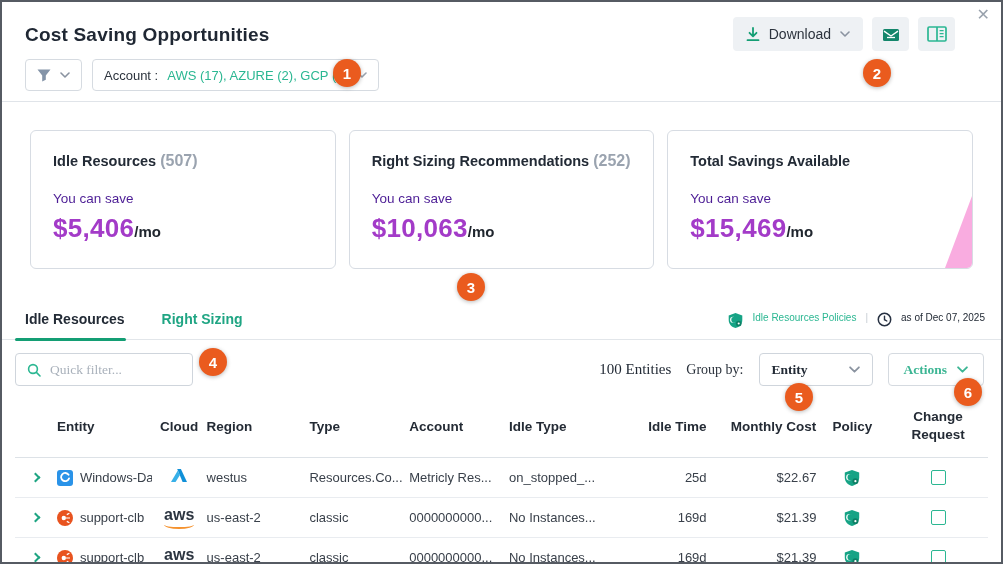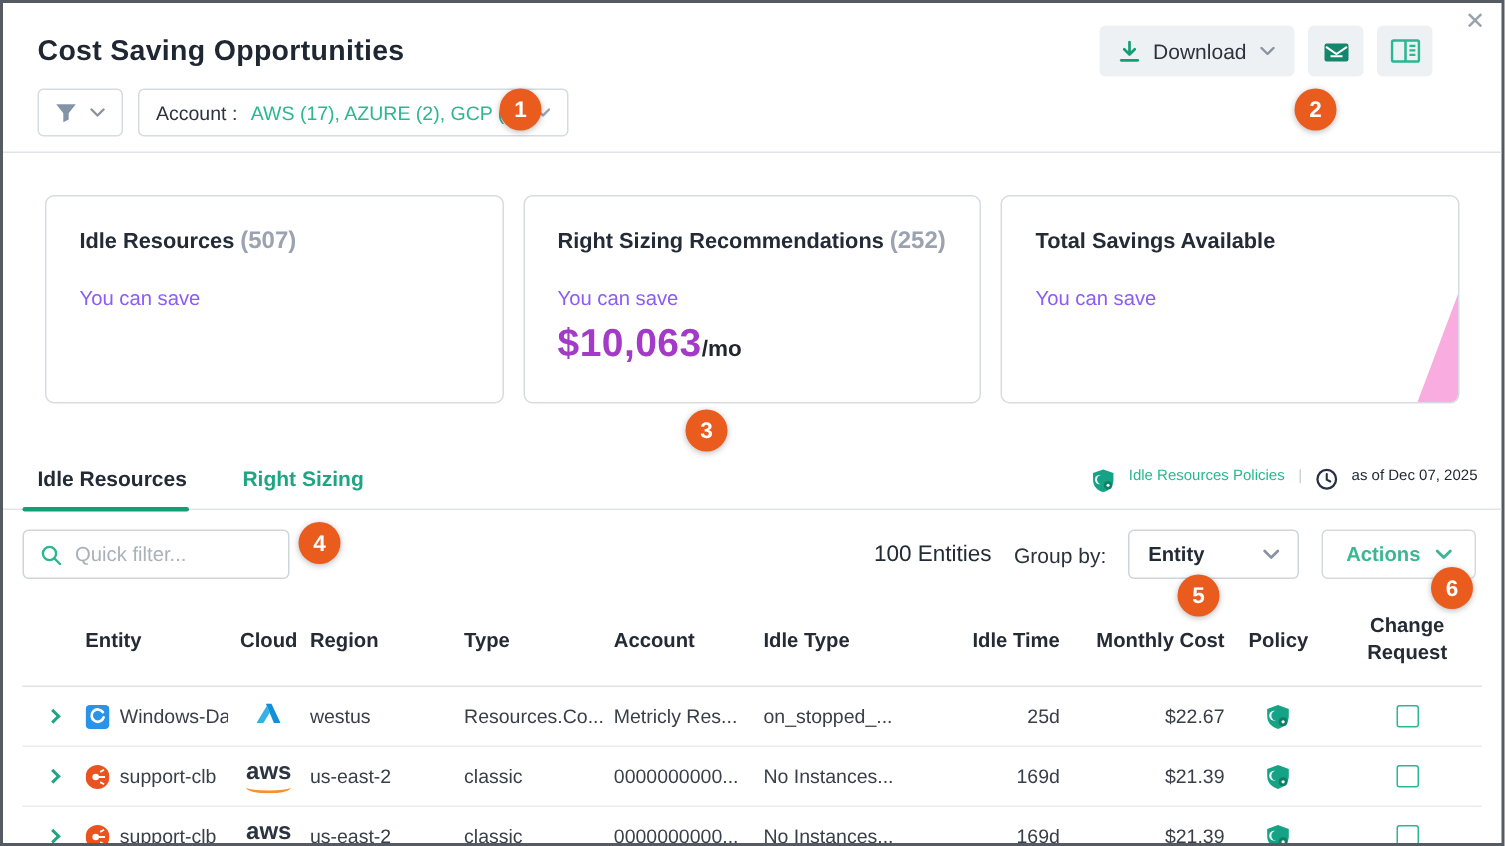--- a/index.html
+++ b/index.html
@@ -29,37 +29,37 @@
   .account-chip { font-size:13px; }
   .account-label { color:#2c333d; }
   .account-value { color:#2bb792; }
   
   .divider { border-top:1px solid #e0e4e9; margin-top:10px; }
   
   .cards { display:flex; gap:13px; margin:28px 28px 0; }
   .card { flex:1; border:1px solid #d7dce3; border-radius:6px; padding:21px 22px 24px; position:relative; overflow:hidden; background:#fff; }
   .card-title { font-size:14.5px; font-weight:bold; color:#232b36; }
   .card-count { color:#9aa3af; margin-left:4px; font-weight:bold; }
-  .card-save { margin-top:21px; font-size:13.5px; color:#8b5cf6; }
+  .card-save { margin-top:21px; font-size:13.5px; color:#4c1d95; }
   .card-amount-row { margin-top:7px; }
   .amount { font-size:26px; font-weight:bold; color:#a33bc8; letter-spacing:.3px; }
   .suffix { font-size:15px; font-weight:bold; color:#20262e; }
   .pink-corner { position:absolute; right:0; bottom:0; width:0; height:0; border-bottom:72px solid #f9ace0; border-left:27px solid transparent; }
   
   .tabs-row { display:flex; justify-content:space-between; align-items:flex-end; margin-top:42px; padding:0 16px 0 23px; border-bottom:1px solid #e2e6ea; }
   .tabs { display:flex; gap:37px; }
   .tab { font-size:14px; font-weight:bold; padding-bottom:12px; position:relative; color:#1fa583; cursor:pointer; }
   .tab.active { color:#232b36; }
   .tab.active::after { content:""; position:absolute; left:-10px; right:-1px; bottom:-2px; height:3px; background:#149e74; border-radius:2px; }
   .policies-cluster { display:flex; align-items:flex-start; gap:9px; padding-bottom:10px; font-size:10px; }
   .policies-link { color:#2bb792; cursor:pointer; }
   .pipe { color:#c6ccd3; }
   .asof { color:#222a35; }
   
-  .toolbar { display:flex; justify-content:space-between; align-items:center; margin-top:13px; padding:0 17px 0 13px; }
+  .toolbar { display:flex; justify-content:space-between; align-items:center; margin-top:13px; padding:0 17px 0 13px;font-family:Liberation Serif, serif; }
   .quickfilter { display:flex; align-items:center; gap:9px; width:178px; border:1px solid #cfd5dc; border-radius:4px; height:33px; padding:0 11px; }
   .quickfilter input { border:0; outline:0; width:100%; font-size:13.5px; font-family:inherit; color:#333; }
   .quickfilter input::placeholder { color:#a9b1bb; }
   .toolbar-right { display:flex; align-items:center; gap:15px; }
   .entities { font-size:15px; color:#232b36; }
   .groupby-label { font-size:14px; color:#2c333d; }
   .select { display:flex; justify-content:space-between; align-items:center; width:114px; border:1px solid #cfd5dc; border-radius:4px; height:33px; padding:0 12px; font-size:13.5px; font-weight:bold; color:#232b36; cursor:pointer; }
   .actions-btn { display:flex; align-items:center; gap:10px; border:1px solid #d5dae0; background:#fff; border-radius:4px; height:33px; padding:0 15px; font-size:13.5px; font-weight:bold; color:#3db694; font-family:inherit; cursor:pointer; }
   
   .table { margin:12px 13px 0; }
@@ -155,29 +155,31 @@
     </span>
   </div>
 </div>
 
 <div class="divider"></div>
 
 <div class="cards">
   <div class="card">
     <div><span class="card-title">Idle Resources</span><span class="card-count">(507)</span></div>
     <div class="card-save">You can save</div>
+    <div class="card-amount-row"><span class="amount">$5,406</span><span class="suffix">/mo</span></div>
   </div>
   <div class="card">
     <div><span class="card-title">Right Sizing Recommendations</span><span class="card-count">(252)</span></div>
     <div class="card-save">You can save</div>
     <div class="card-amount-row"><span class="amount">$10,063</span><span class="suffix">/mo</span></div>
   </div>
   <div class="card">
     <div><span class="card-title">Total Savings Available</span></div>
     <div class="card-save">You can save</div>
+    <div class="card-amount-row"><span class="amount">$15,469</span><span class="suffix">/mo</span></div>
     <div class="pink-corner"></div>
   </div>
 </div>
 
 <div class="tabs-row">
   <div class="tabs">
     <div class="tab active">Idle Resources</div>
     <div class="tab">Right Sizing</div>
   </div>
   <div class="policies-cluster">

